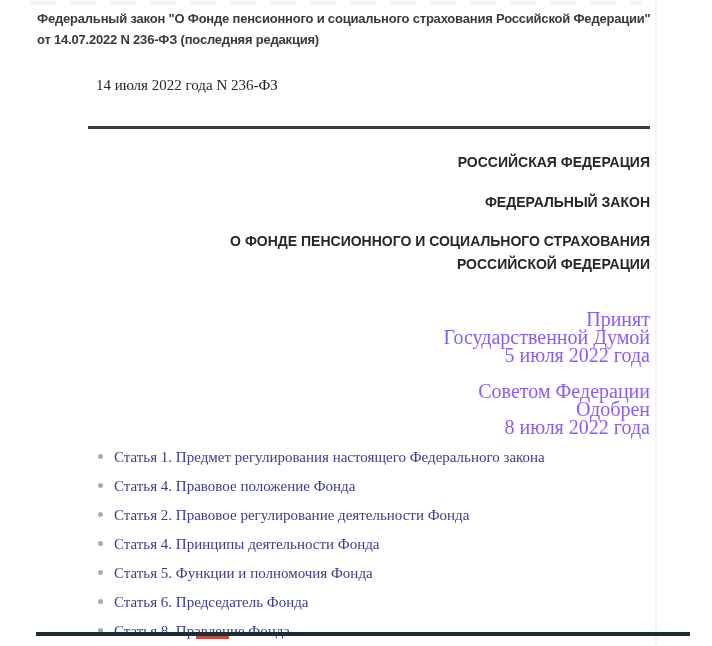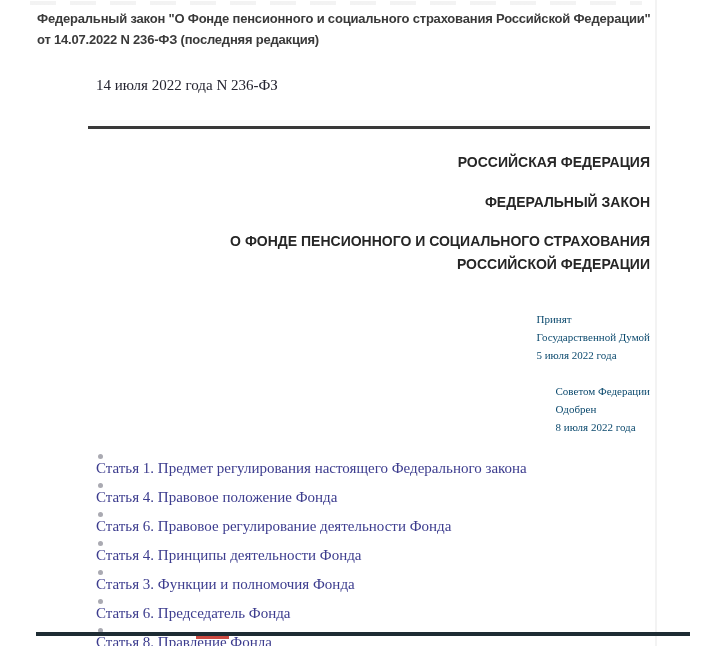--- a/index.html
+++ b/index.html
@@ -12,25 +12,25 @@
   .page-edge{position:absolute;top:0;left:655px;width:2px;height:646px;background:#f3f3f3;}
   .doc-header{position:absolute;top:8px;left:37px;width:620px;
     font-family:"Liberation Sans", sans-serif;font-weight:bold;font-size:13px;
     line-height:21px;color:#3a3a3a;letter-spacing:-0.2px;}
   .doc-number{position:absolute;top:77px;left:96px;font-size:15px;color:#242430;}
   .divider{position:absolute;top:126px;left:88px;width:562px;height:3px;background:#3a3a3a;}
   .headings{position:absolute;left:88px;width:562px;text-align:center;
     font-family:"Liberation Sans", sans-serif;font-weight:bold;font-size:14px;color:#262626;}
   .h-line{position:absolute;left:0;width:562px;text-align:right;}
   .h0{top:154px;} .h1{top:194px;} .h2{top:233px;} .h3{top:256px;}
-  .adoption{position:absolute;right:62px;text-align:left;font-size:11px;line-height:18px;color:#0c4a6e;}
+  .adoption{position:absolute;right:62px;text-align:right;font-size:20px;line-height:18px;color:#8b5cf6;}
   .adopt-1{top:310px;} .adopt-2{top:382px;}
   .articles{position:absolute;top:446px;left:96px;margin:0;padding:0;list-style:none;width:560px;}
   .articles li{height:29px;line-height:18px;padding-top:2px;box-sizing:border-box;
-    font-size:15px;color:#3c3c8e;display:flex;align-items:flex-start;flex-direction:column;}
+    font-size:15px;color:#3c3c8e;display:flex;align-items:flex-start;}
   .bullet{display:inline-block;width:5px;height:5px;border-radius:50%;background:#aaaab2;
     margin:6px 11px 0 2px;flex:0 0 auto;}
   .article-text{cursor:pointer;}
   .bottom-bar{position:absolute;top:632px;left:36px;width:654px;height:4px;background:#1e2c33;z-index:6;}
   .highlight-mark{position:absolute;top:633px;left:196px;width:33px;height:6px;background:#cd4a42;z-index:5;}
 </style>
 </head>
 <body>
 
 <div class="page">
@@ -67,29 +67,29 @@
     <li>
       <span class="bullet"></span>
       <span class="article-text">Статья 1. Предмет регулирования настоящего Федерального закона</span>
     </li>
     <li>
       <span class="bullet"></span>
       <span class="article-text">Статья 4. Правовое положение Фонда</span>
     </li>
     <li>
       <span class="bullet"></span>
-      <span class="article-text">Статья 6. Правовое регулирование деятельности Фонда</span>
+      <span class="article-text">Статья 2. Правовое регулирование деятельности Фонда</span>
     </li>
     <li>
       <span class="bullet"></span>
       <span class="article-text">Статья 4. Принципы деятельности Фонда</span>
     </li>
     <li>
       <span class="bullet"></span>
-      <span class="article-text">Статья 3. Функции и полномочия Фонда</span>
+      <span class="article-text">Статья 5. Функции и полномочия Фонда</span>
     </li>
     <li>
       <span class="bullet"></span>
       <span class="article-text">Статья 6. Председатель Фонда</span>
     </li>
     <li>
       <span class="bullet"></span>
       <span class="article-text">Статья 8. Правление Фонда</span>
     </li>
   </ul>

